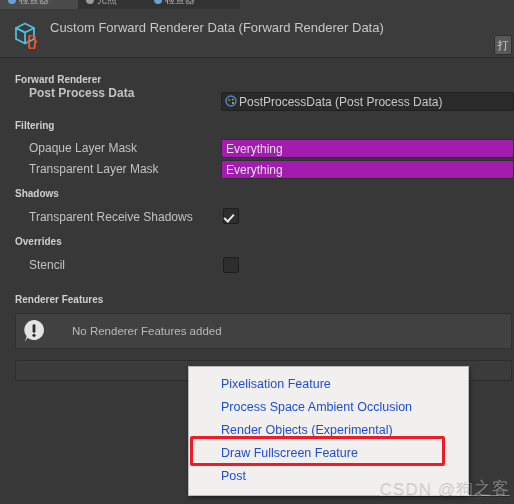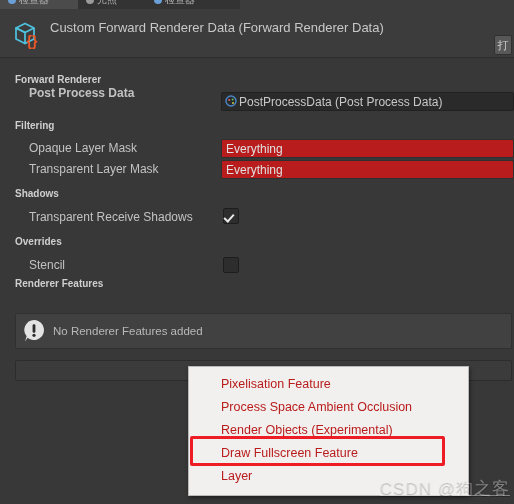--- a/index.html
+++ b/index.html
@@ -92,21 +92,21 @@
   .obj-field .objicon {
     width: 13px; height: 13px; flex: none; margin-right: 1px;
     position: relative;
   }
   .obj-field .objtext {
     font-size: 12px; color: #c8c8c8; white-space: nowrap;
   }
 
   .mask-field {
     position: absolute; left: 221px; right: 0; height: 17px;
-    background: #b91c1c;
+    background: #a21caf;
     border: 1px solid #2f2f2f;
     border-radius: 2px;
     display: flex; align-items: center;
     padding-left: 4px;
     overflow: hidden;
   }
   .mask-field .masktext { font-size: 12px; color: #e0e0e0; white-space: nowrap; }
 
   .checkbox {
     position: absolute; left: 223px;
@@ -154,21 +154,21 @@
     background: #f1f0ee;
     border: 1px solid #b9b9b9;
     box-shadow: 1px 2px 4px rgba(0,0,0,0.45);
     z-index: 40;
   }
   .menu-item {
     position: absolute; left: 0; width: 279px; height: 21px;
     display: flex; align-items: center;
     padding-left: 32px;
     box-sizing: border-box;
-    font-size: 12.5px; color: #b91c1c;
+    font-size: 12.5px; color: #1d4ed8;
     white-space: nowrap;
   }
 
   .highlight-box {
     position: absolute; left: 190px; top: 436px;
     width: 249px; height: 24px;
     border: 3px solid #ee1c25;
     border-radius: 2px;
     z-index: 60;
     pointer-events: none;
@@ -246,37 +246,37 @@
   </div>
 
   <div class="section-head" style="top:130px;">Shadows</div>
   <div class="row-label" style="top:152px;">Transparent Receive Shadows</div>
   <div class="checkbox checked" style="top:150px;"></div>
 
   <div class="section-head" style="top:178px;text-align:center;">Overrides</div>
   <div class="row-label" style="top:200px;">Stencil</div>
   <div class="checkbox" style="top:199px;"></div>
 
-  <div class="section-head" style="top:220px;">Renderer Features</div>
-  <div class="helpbox" style="top:255px; height:34px;">
+  <div class="section-head" style="top:236px;">Renderer Features</div>
+  <div class="helpbox" style="top:255px; height:34px;gap:19px;">
     <span class="warnicon">
       <svg width="26" height="26" viewBox="0 0 26 26">
         <path d="M13 2 a10 10 0 1 1 -6.4 17.7 L4 23.5 L5.6 18.3 A10 10 0 0 1 13 2 Z" fill="#e3e3e3"></path>
         <rect x="11.6" y="6.2" width="2.8" height="8.6" rx="1.3" fill="#2b2b2b"></rect>
         <circle cx="13" cy="17.3" r="1.6" fill="#2b2b2b"></circle>
       </svg>
     </span>
     <span class="warntext">No Renderer Features added</span>
   </div>
   <div class="add-btn" style="top:302px;">Add Renderer Feature</div>
 </div>
 
 <div class="dropdown">
   <div class="menu-item" style="top:6px;">Pixelisation Feature</div>
   <div class="menu-item" style="top:29px;">Process Space Ambient Occlusion</div>
   <div class="menu-item" style="top:52px;">Render Objects (Experimental)</div>
   <div class="menu-item" style="top:75px;">Draw Fullscreen Feature</div>
-  <div class="menu-item" style="top:98px;">Layer</div>
+  <div class="menu-item" style="top:98px;">Post</div>
 </div>
 
 <div class="highlight-box"></div>
 
 <div class="watermark">CSDN @狗之客</div>
 
 </body></html>

